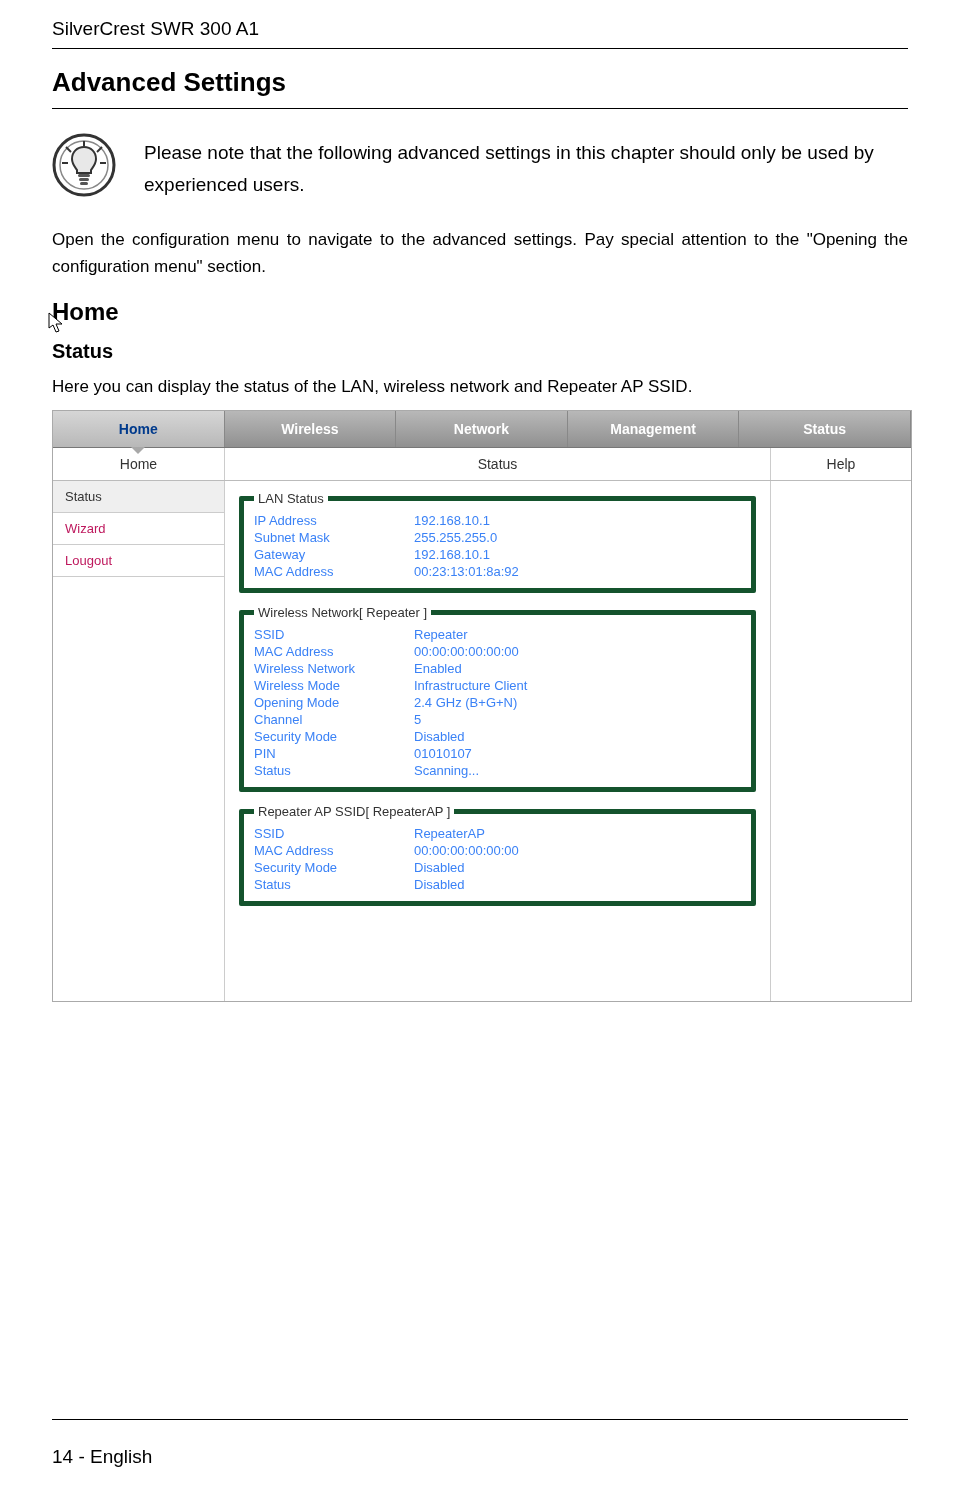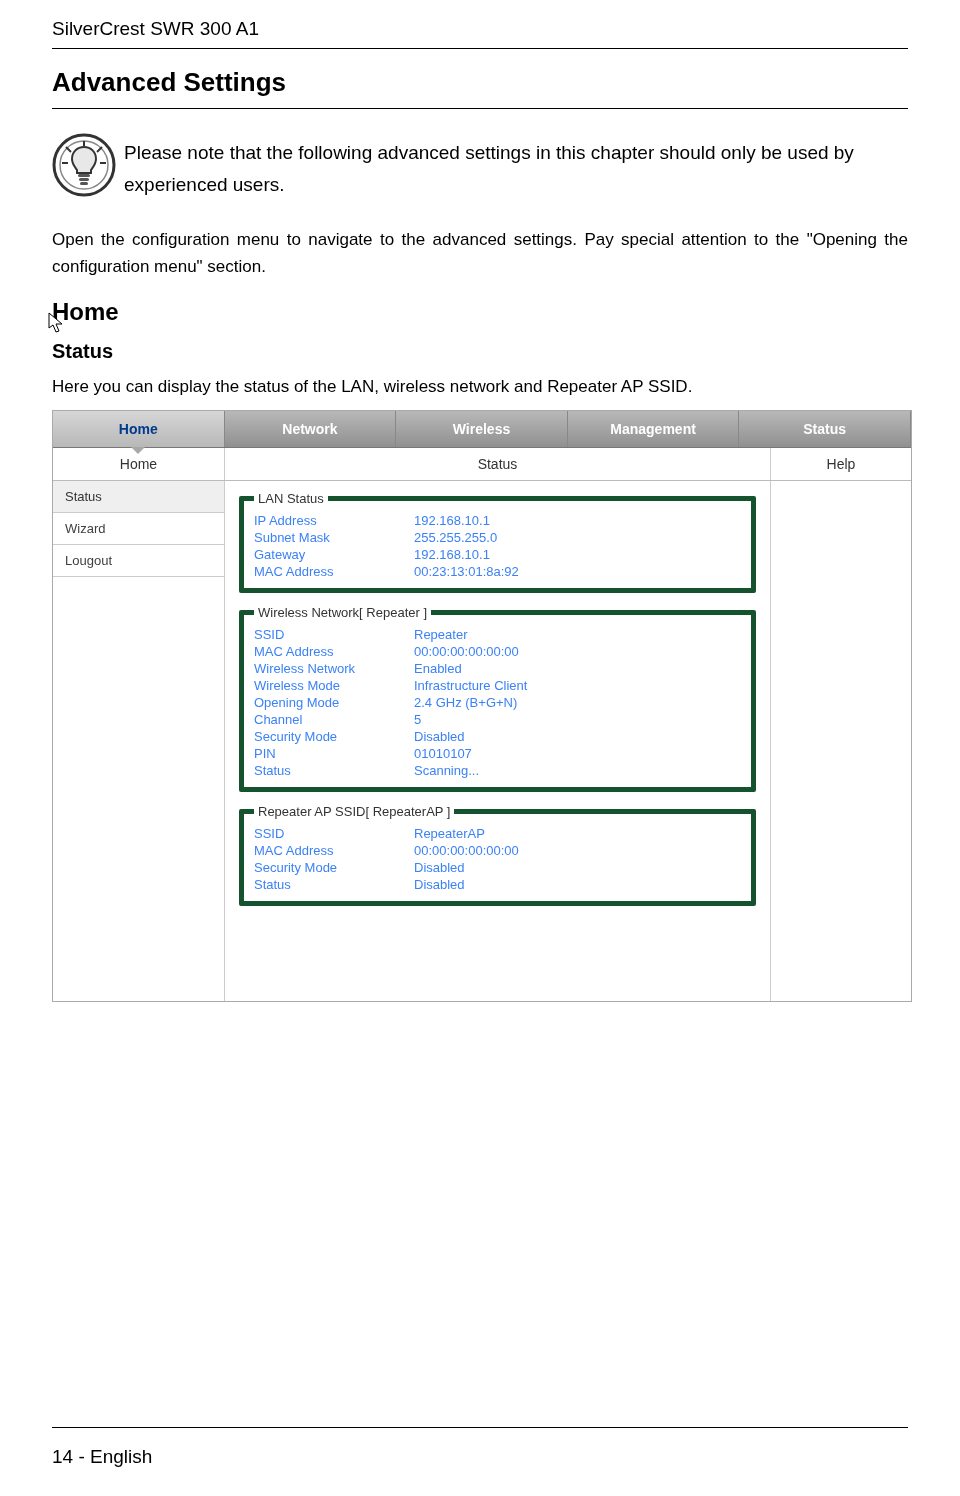--- a/index.html
+++ b/index.html
@@ -23,21 +23,21 @@
   .h2 {
     font-size: 26px;
     font-weight: bold;
     margin: 18px 0 10px 0;
     padding-bottom: 10px;
     border-bottom: 1.5px solid #000;
   }
   .note-row {
     display: flex;
     align-items: flex-start;
-    gap: 8px;
+    gap: 28px;
     margin: 24px 0 24px 0;
   }
   .bulb-icon {
     width: 64px;
     height: 64px;
     flex: 0 0 auto;
   }
   .note-text {
     font-size: 19px;
     line-height: 1.7;
@@ -117,21 +117,21 @@
   }
   .sidebar {
     width: 172px;
     border-right: 1px solid #ccc;
     background: #fff;
   }
   .side-item {
     padding: 8px 12px;
     border-bottom: 1px solid #ccc;
     font-size: 13px;
-    color: #404040;
+    color: #be185d;
   }
   .side-item.sel {
     background: #efefef;
     color: #333;
   }
   .main-pane {
     flex: 1;
     border-right: 1px solid #ccc;
     padding: 10px 14px 14px 14px;
     position: relative;
@@ -165,21 +165,21 @@
     top: 312px;
     width: 18px;
     height: 22px;
   }
   .footer {
     position: absolute;
     left: 52px;
     right: 52px;
     bottom: 28px;
     border-top: 1.5px solid #000;
-    padding-top: 18px;
+    padding-top: 26px;
     font-size: 19px;
   }
 </style>
 </head>
 <body>
 
 <div class="page">
   <div class="doc-header">SilverCrest SWR 300 A1</div>
   <div class="h2">Advanced Settings</div>
 
@@ -202,22 +202,22 @@
 
   <div class="body-text">Open the configuration menu to navigate to the advanced settings. Pay special attention to the "Opening the configuration menu" section.</div>
 
   <div class="h3">Home</div>
   <div class="h4">Status</div>
   <div class="body-text" style="margin-bottom:10px;">Here you can display the status of the LAN, wireless network and Repeater AP SSID.</div>
 
   <div class="shot">
     <div class="tabbar" id="tabbar">
         <div class="tab active">Home</div>
+        <div class="tab">Wireless</div>
         <div class="tab">Network</div>
-        <div class="tab">Wireless</div>
         <div class="tab">Management</div>
         <div class="tab">Status</div>
       </div>
     <div class="subhead">
       <div class="sh-left">Home</div>
       <div class="sh-mid">Status</div>
       <div class="sh-right">Help</div>
     </div>
     <div class="content-row">
       <div class="sidebar" id="sidebar">

